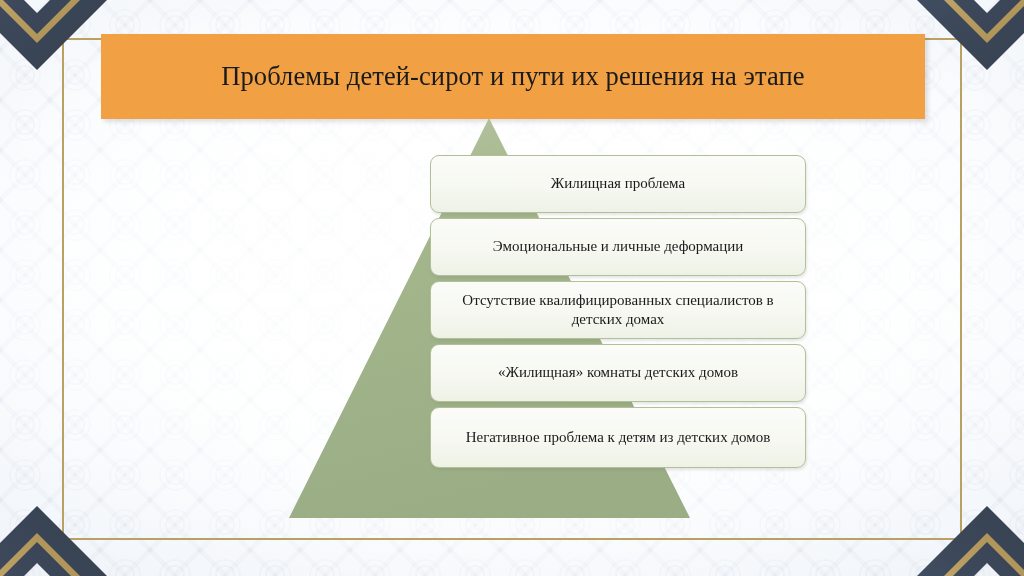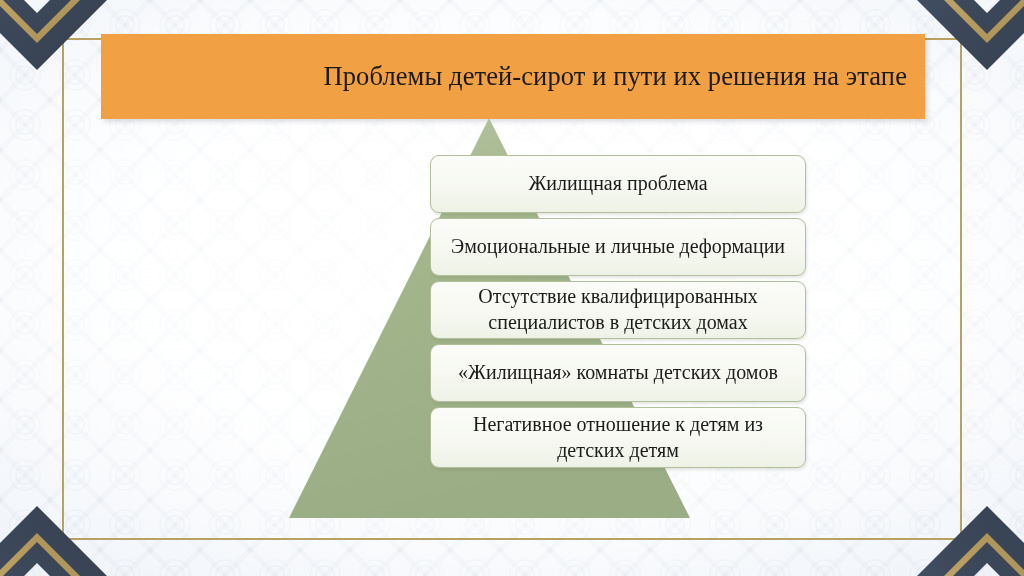--- a/index.html
+++ b/index.html
@@ -91,21 +91,21 @@
   #title-banner {
     position: absolute;
     left: 101px;
     top: 34px;
     width: 824px;
     height: 85px;
     background: #f2a044;
     box-shadow: 3px 3px 4px rgba(90,90,110,0.18);
     display: flex;
     align-items: center;
-    justify-content: flex-end;
+    justify-content: center;
   }
   #title-text {
     color: #1a1a1a;
     font-size: 26.5px;
     line-height: 1.42;
     text-align: center;
     letter-spacing: 0.1px;
     padding: 0 18px;
   }
 
@@ -134,21 +134,21 @@
     border-radius: 9px;
     background: linear-gradient(to bottom, #fbfcf8 0%, #f6f8f1 55%, #eef2e6 100%);
     box-shadow: 1px 2px 3px rgba(110,120,100,0.18);
     display: flex;
     align-items: center;
     justify-content: center;
     box-sizing: border-box;
   }
   .pbox-label {
     color: #1b1b1b;
-    font-size: 20px;
+    font-size: 15px;
     line-height: 1.28;
     text-align: center;
     padding: 0 14px;
   }
   .pbox.tall { height: 61px; }
 </style>
 </head>
 <body>
 
 <div id="slide">
@@ -203,17 +203,17 @@
     <div class="pbox">
       <span class="pbox-label">Эмоциональные и личные деформации</span>
     </div>
     <div class="pbox">
       <span class="pbox-label">Отсутствие квалифицированных специалистов в детских домах</span>
     </div>
     <div class="pbox">
       <span class="pbox-label">«Жилищная» комнаты детских домов</span>
     </div>
     <div class="pbox tall">
-      <span class="pbox-label">Негативное отношение к детям из детских детям</span>
+      <span class="pbox-label">Негативное проблема к детям из детских домов</span>
     </div>
   </div>
 
 </div>
 
 </body></html>

